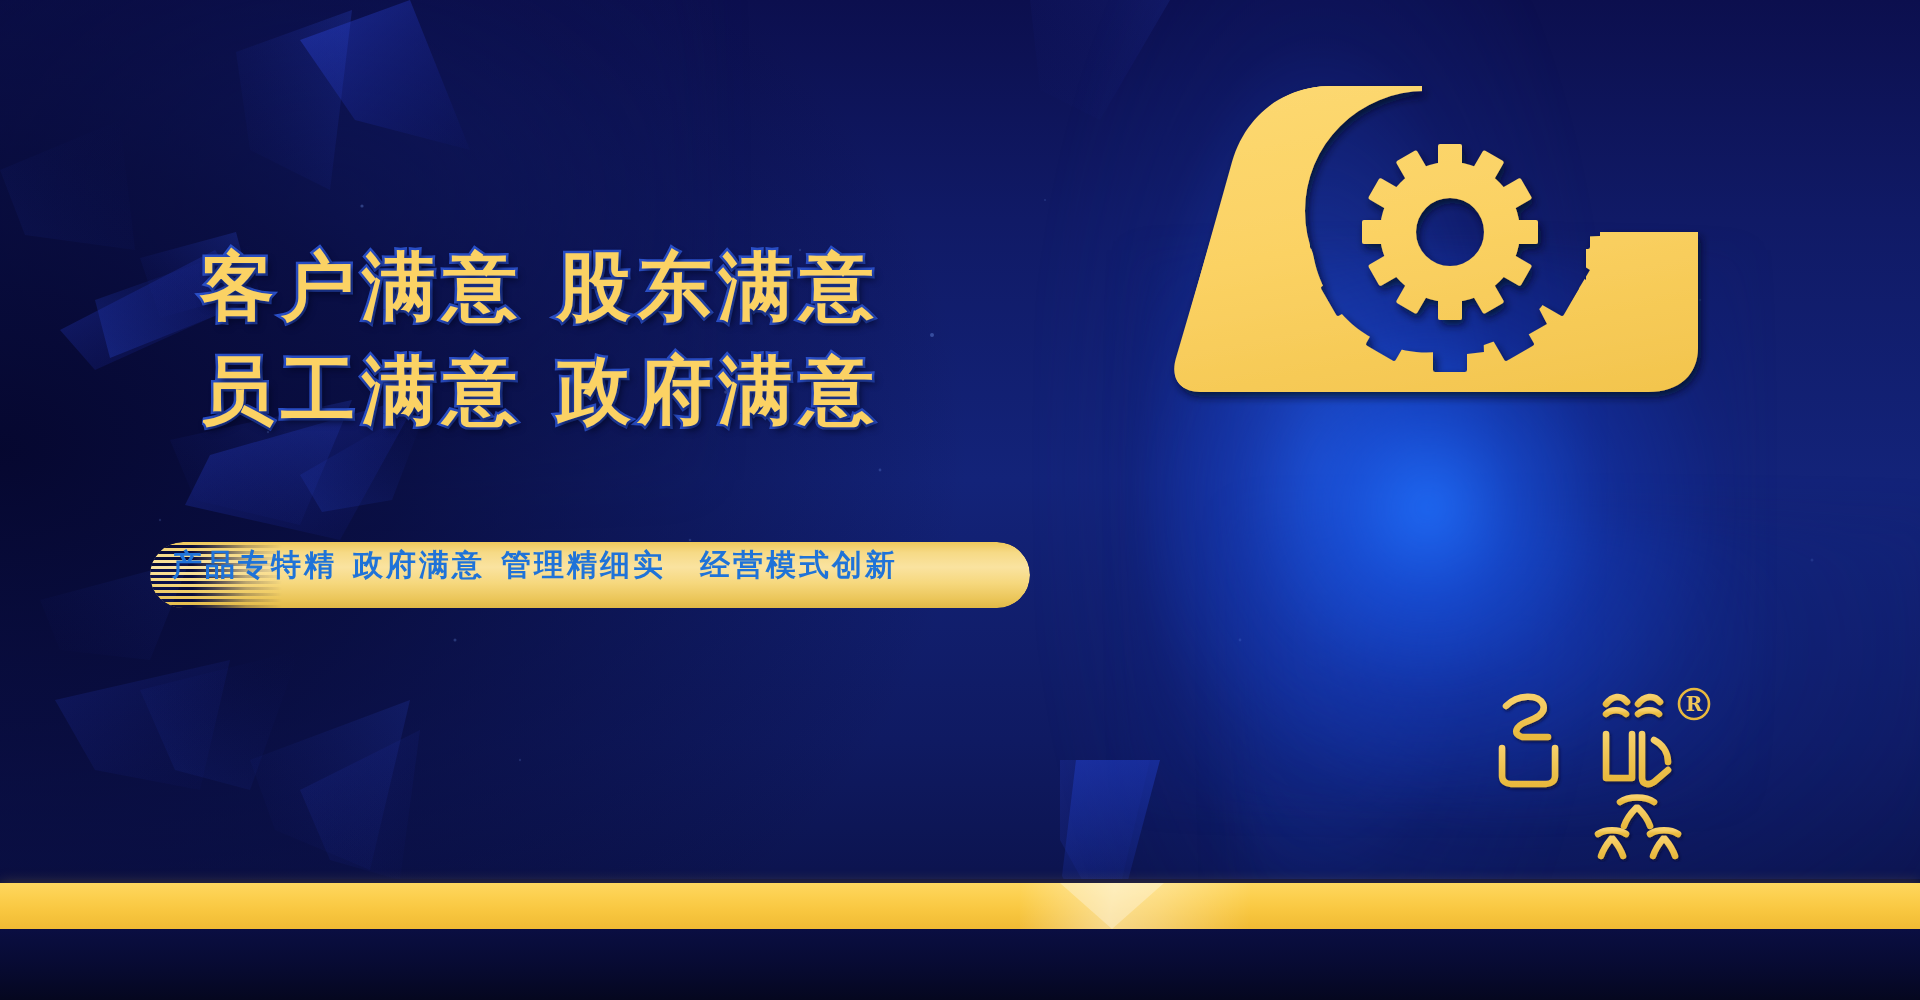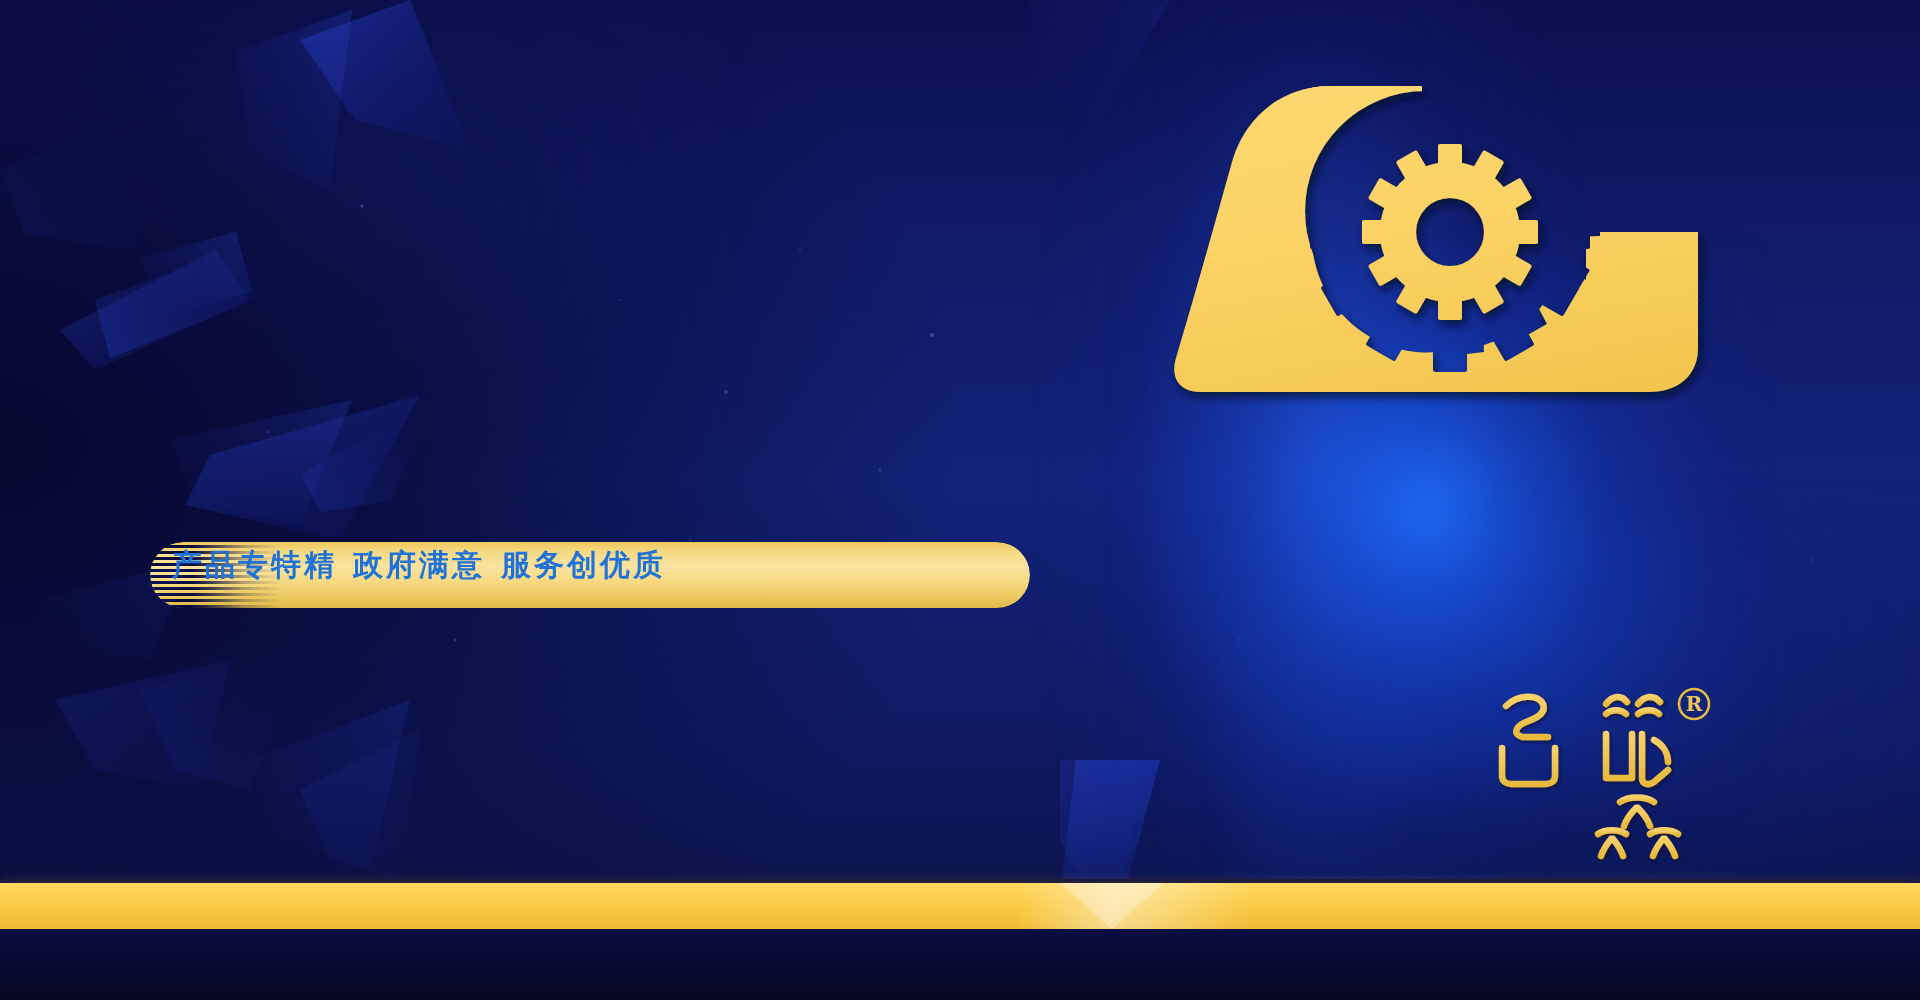--- a/index.html
+++ b/index.html
@@ -314,31 +314,36 @@
       <circle cx="1045" cy="200" r="1.1" opacity="0.30"></circle>
       <circle cx="690" cy="540" r="1.3" opacity="0.34"></circle>
       <circle cx="520" cy="760" r="1.2" opacity="0.30"></circle>
       <circle cx="1240" cy="640" r="1.4" opacity="0.30"></circle>
       <circle cx="1700" cy="300" r="1.3" opacity="0.28"></circle>
       <circle cx="1812" cy="560" r="1.5" opacity="0.26"></circle>
       <circle cx="160" cy="520" r="1.2" opacity="0.30"></circle>
     </g>
   </svg>
 
+  <div class="slogan">
+    <div class="slogan-line l1">客户满意  股东满意</div>
+    <div class="slogan-line l2">员工满意  政府满意</div>
+  </div>
 
   <div class="pill-wrap">
     <div class="pill"></div>
     <div class="pill-solid"></div>
     <div class="pill-text">
       <span>产品专特精</span>
       <span class="pill-gap"></span>
       <span>政府满意</span>
       <span class="pill-gap"></span>
-      <span>服务创优质</span>
+      <span>管理精细实</span>
       <span class="pill-gap-wide"></span>
+      <span>经营模式创新</span>
     </div>
   </div>
 
   <div class="logo">
     <svg viewBox="0 0 560 330">
       <defs>
         <filter id="lgShadow" x="-25%" y="-25%" width="150%" height="160%">
           <feDropShadow dx="3" dy="5" stdDeviation="4" flood-color="#050724" flood-opacity="0.75"></feDropShadow>
         </filter>
         <linearGradient id="goldG" x1="0" y1="0" x2="0.3" y2="1">

